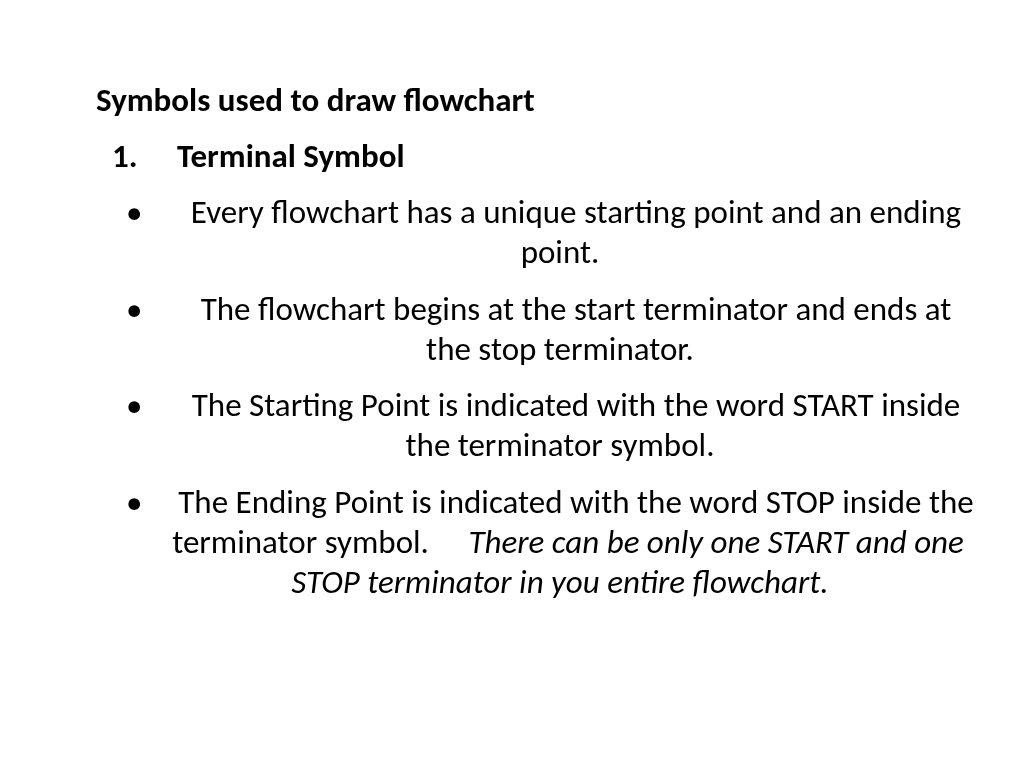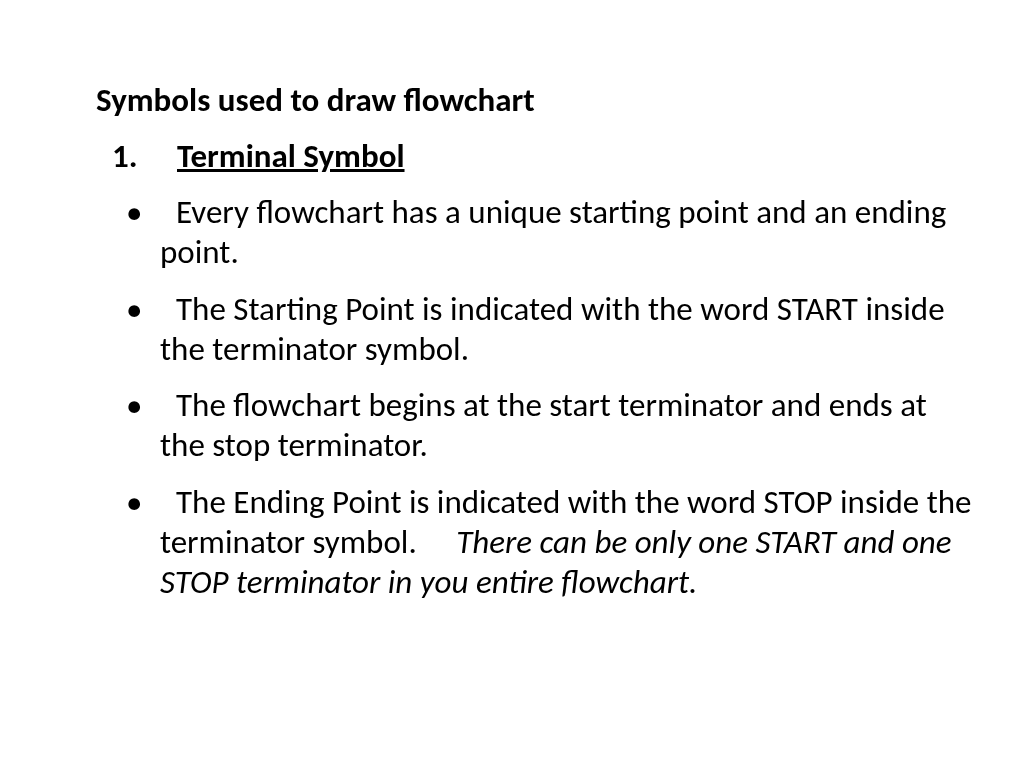--- a/index.html
+++ b/index.html
@@ -22,26 +22,26 @@
     }
     .subheading {
       font-size: 33px;
       font-weight: bold;
       margin-bottom: 10px;
     }
     .subheading .number {
       display: inline;
     }
     .subheading .title {
-      text-decoration: underline;
       display: inline;
     }
     ul {
       list-style: none;
       padding-left: 0;
+      text-align: center;
     }
     li {
       font-size: 33px;
       line-height: 1.22;
       margin-bottom: 10px;
       padding-left: 48px;
       position: relative;
     }
     li::before {
       content: "•";
@@ -61,21 +61,21 @@
 
 <div class="subheading">
   <span class="number">1. </span><span class="title">Terminal Symbol</span>
 </div>
 
 <ul>
   <li>
     <span>Every flowchart has a unique starting point and an ending point.</span>
   </li>
   <li>
-    <span>The Starting Point is indicated with the word START inside the terminator symbol.</span>
+    <span>The flowchart begins at the start terminator and ends at the stop terminator.</span>
   </li>
   <li>
-    <span>The flowchart begins at the start terminator and ends at the stop terminator.</span>
+    <span>The Starting Point is indicated with the word START inside the terminator symbol.</span>
   </li>
   <li>
     <span>The Ending Point is indicated with the word STOP inside the terminator symbol. </span><span class="italic">There can be only one START and one STOP terminator in you entire flowchart.</span>
   </li>
 </ul>
 
 </body></html>

